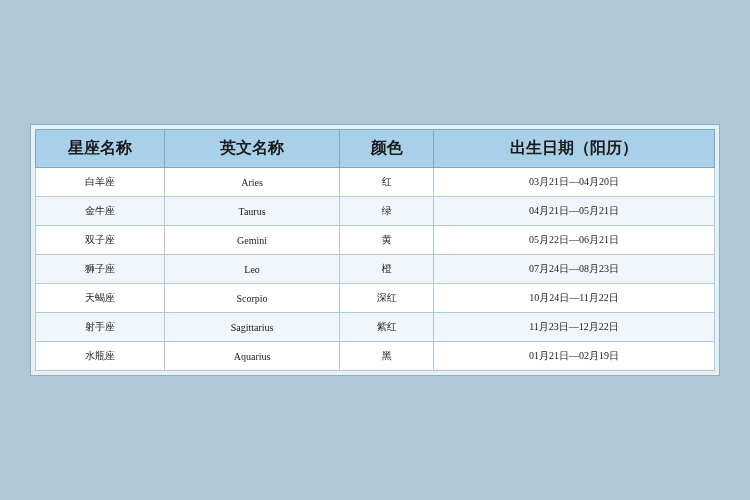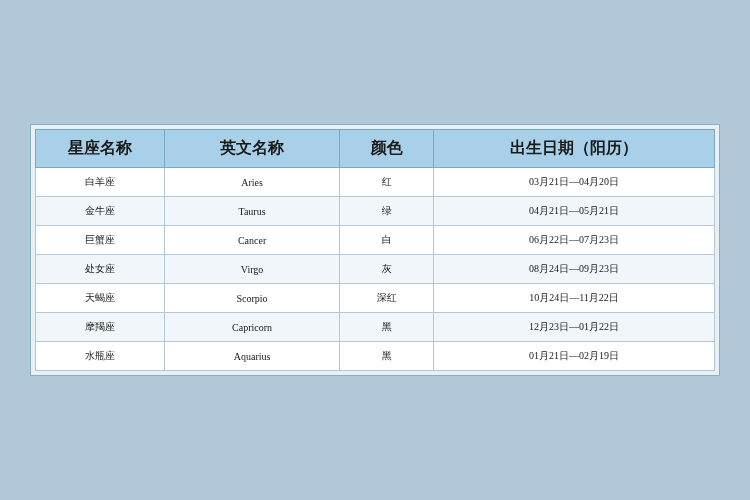--- a/index.html
+++ b/index.html
@@ -67,42 +67,42 @@
           <td>红</td>
           <td>03月21日—04月20日</td>
         </tr>
         <tr>
           <td>金牛座</td>
           <td>Taurus</td>
           <td>绿</td>
           <td>04月21日—05月21日</td>
         </tr>
         <tr>
-          <td>巨蟹座</td>
-          <td>Cancer</td>
-          <td>白</td>
-          <td>06月22日—07月23日</td>
+          <td>双子座</td>
+          <td>Gemini</td>
+          <td>黄</td>
+          <td>05月22日—06月21日</td>
         </tr>
         <tr>
-          <td>处女座</td>
-          <td>Virgo</td>
-          <td>灰</td>
-          <td>08月24日—09月23日</td>
+          <td>狮子座</td>
+          <td>Leo</td>
+          <td>橙</td>
+          <td>07月24日—08月23日</td>
         </tr>
         <tr>
           <td>天蝎座</td>
           <td>Scorpio</td>
           <td>深红</td>
           <td>10月24日—11月22日</td>
         </tr>
         <tr>
-          <td>摩羯座</td>
-          <td>Capricorn</td>
-          <td>黑</td>
-          <td>12月23日—01月22日</td>
+          <td>射手座</td>
+          <td>Sagittarius</td>
+          <td>紫红</td>
+          <td>11月23日—12月22日</td>
         </tr>
         <tr>
           <td>水瓶座</td>
           <td>Aquarius</td>
           <td>黑</td>
           <td>01月21日—02月19日</td>
         </tr>
       </tbody>
   </table>
 </div>

